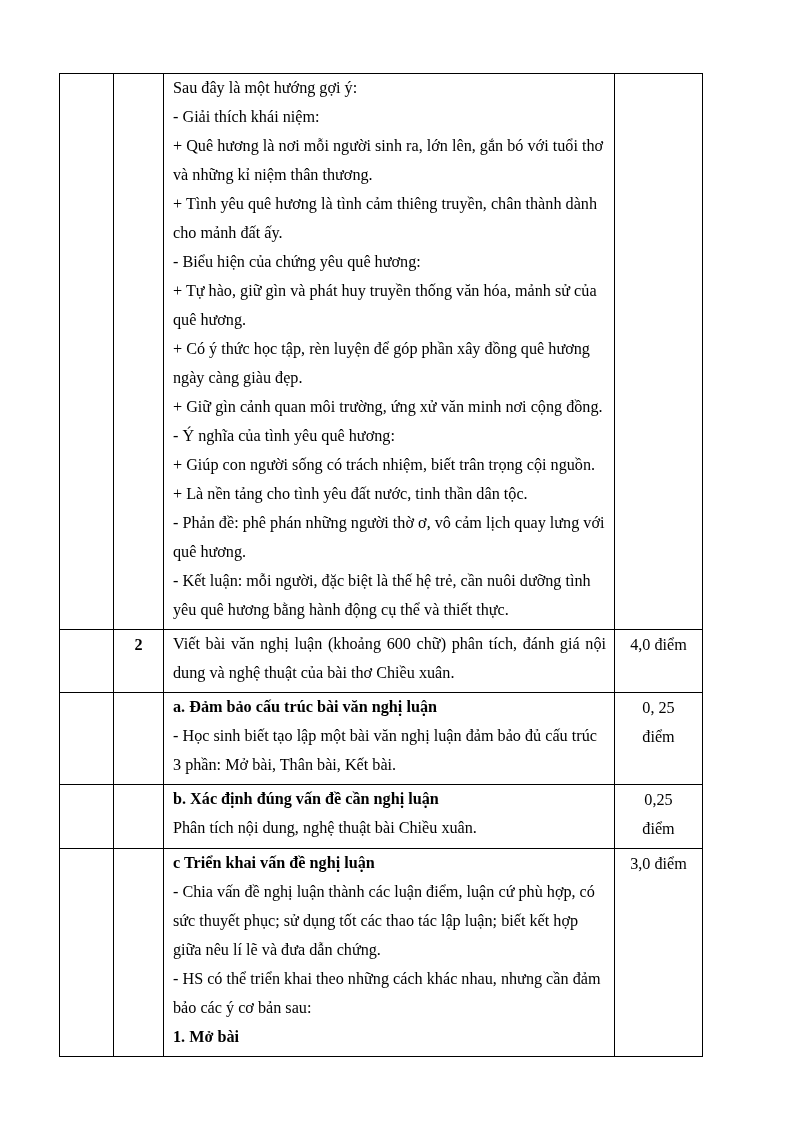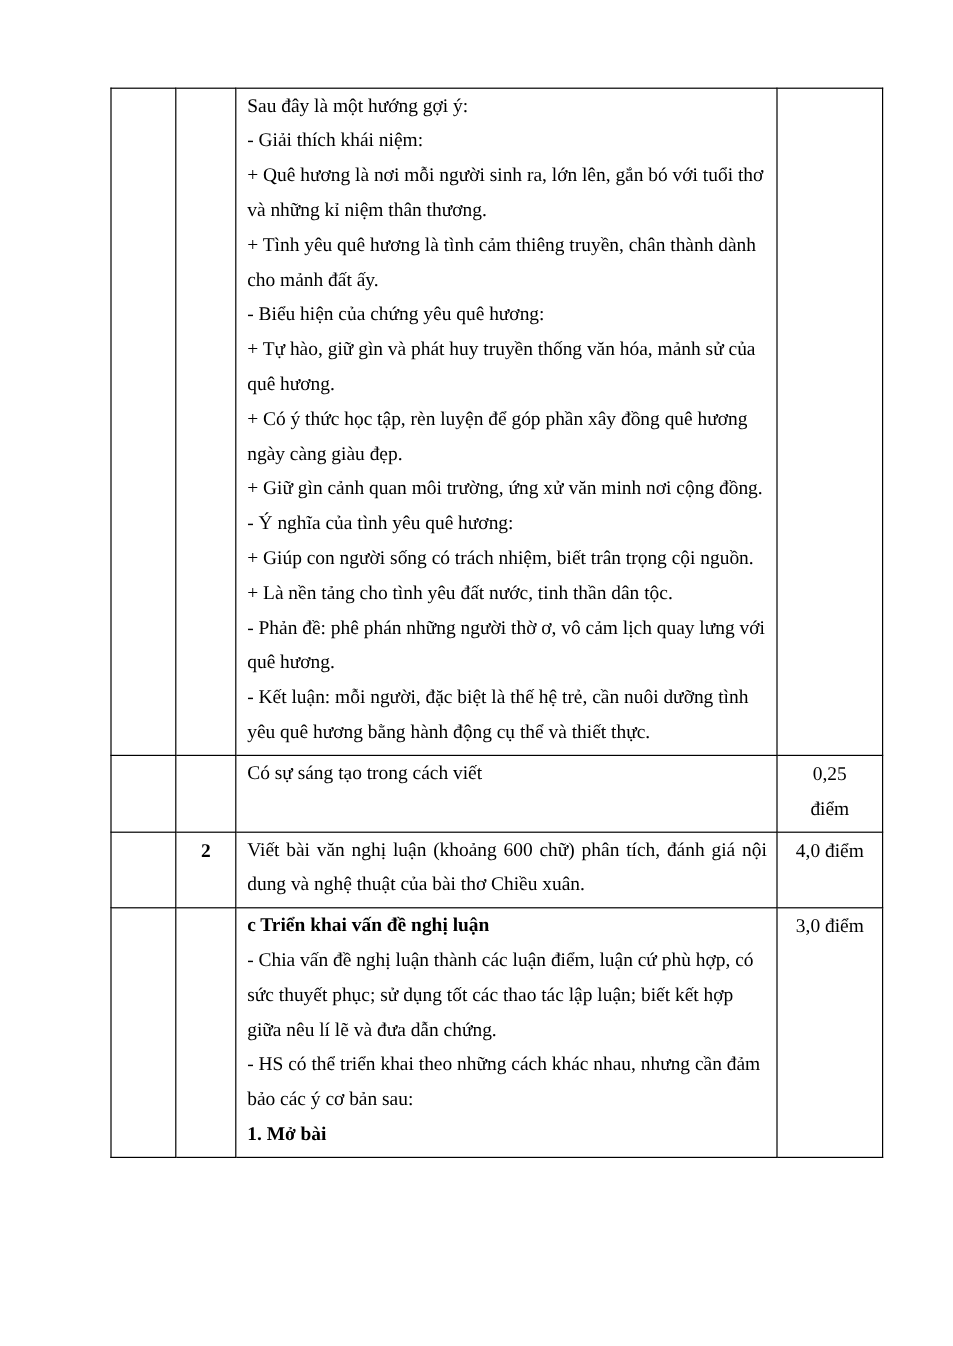--- a/index.html
+++ b/index.html
@@ -21,21 +21,21 @@
     position: absolute;
     left: 0;
     top: 0;
     width: 794px;
     height: 1122px;
     overflow: hidden;
   }
 
   .answer-table {
     position: absolute;
-    left: 92px;
+    left: 59px;
     top: 73px;
     width: 643px;
     border-collapse: collapse;
     table-layout: fixed;
     font-size: 16.2px;
     line-height: 29px;
   }
 
   .answer-table td {
     border: 1px solid #000000;
@@ -123,40 +123,49 @@
             <div>- Ý nghĩa của tình yêu quê hương:</div>
             <div>+ Giúp con người sống có trách nhiệm, biết trân trọng cội nguồn.</div>
             <div>+ Là nền tảng cho tình yêu đất nước, tinh thần dân tộc.</div>
             <div>- Phản đề: phê phán những người thờ ơ, vô cảm lịch quay lưng với quê hương.</div>
             <div>- Kết luận: mỗi người, đặc biệt là thế hệ trẻ, cần nuôi dưỡng tình yêu quê hương bằng hành động cụ thể và thiết thực.</div>
           </div>
         </td>
         <td class="cell-score"></td>
       </tr>
 
-      <tr>
-        <td class="cell-spacer"></td>
-        <td class="cell-num"></td>
-        <td class="cell-body">
-          <div class="lines">
-            <div>Có sự sáng tạo trong cách viết</div>
-          </div>
-        </td>
-        <td class="cell-score">0,25
-điểm</td>
-      </tr>
 
       <tr>
         <td class="cell-spacer"></td>
         <td class="cell-num">2</td>
         <td class="cell-body justify b">Viết bài văn nghị luận (khoảng 600 chữ) phân tích, đánh giá nội dung và nghệ thuật của bài thơ Chiều xuân.</td>
         <td class="cell-score b">4,0 điểm</td>
       </tr>
 
+      <tr>
+        <td class="cell-spacer"></td>
+        <td class="cell-num"></td>
+        <td class="cell-body">
+          <span class="hdr-bold">a. Đảm bảo cấu trúc bài văn nghị luận</span>
+          <span class="para">- Học sinh biết tạo lập một bài văn nghị luận đảm bảo đủ cấu trúc 3 phần: Mở bài, Thân bài, Kết bài.</span>
+        </td>
+        <td class="cell-score">0, 25
+điểm</td>
+      </tr>
 
+      <tr>
+        <td class="cell-spacer"></td>
+        <td class="cell-num"></td>
+        <td class="cell-body">
+          <span class="hdr-bold">b. Xác định đúng vấn đề cần nghị luận</span>
+          <span class="para">Phân tích nội dung, nghệ thuật bài Chiều xuân.</span>
+        </td>
+        <td class="cell-score">0,25
+điểm</td>
+      </tr>
 
       <tr>
         <td class="cell-spacer"></td>
         <td class="cell-num"></td>
         <td class="cell-body">
           <span class="hdr-bold">c Triển khai vấn đề nghị luận</span>
           <span class="para">- Chia vấn đề nghị luận thành các luận điểm, luận cứ phù hợp, có sức thuyết phục; sử dụng tốt các thao tác lập luận; biết kết hợp giữa nêu lí lẽ và đưa dẫn chứng.</span>
           <span class="para">- HS có thể triển khai theo những cách khác nhau, nhưng cần đảm bảo các ý cơ bản sau:</span>
           <span class="hdr-bold">1. Mở bài</span>
         </td>

